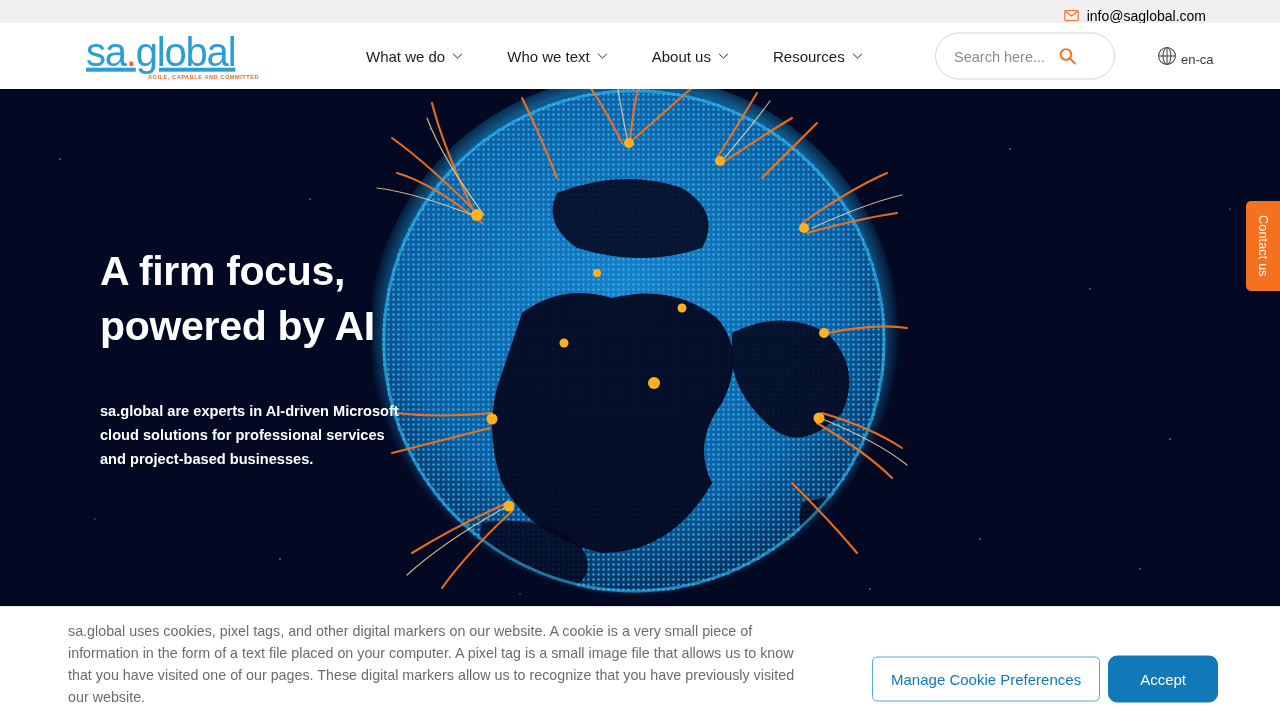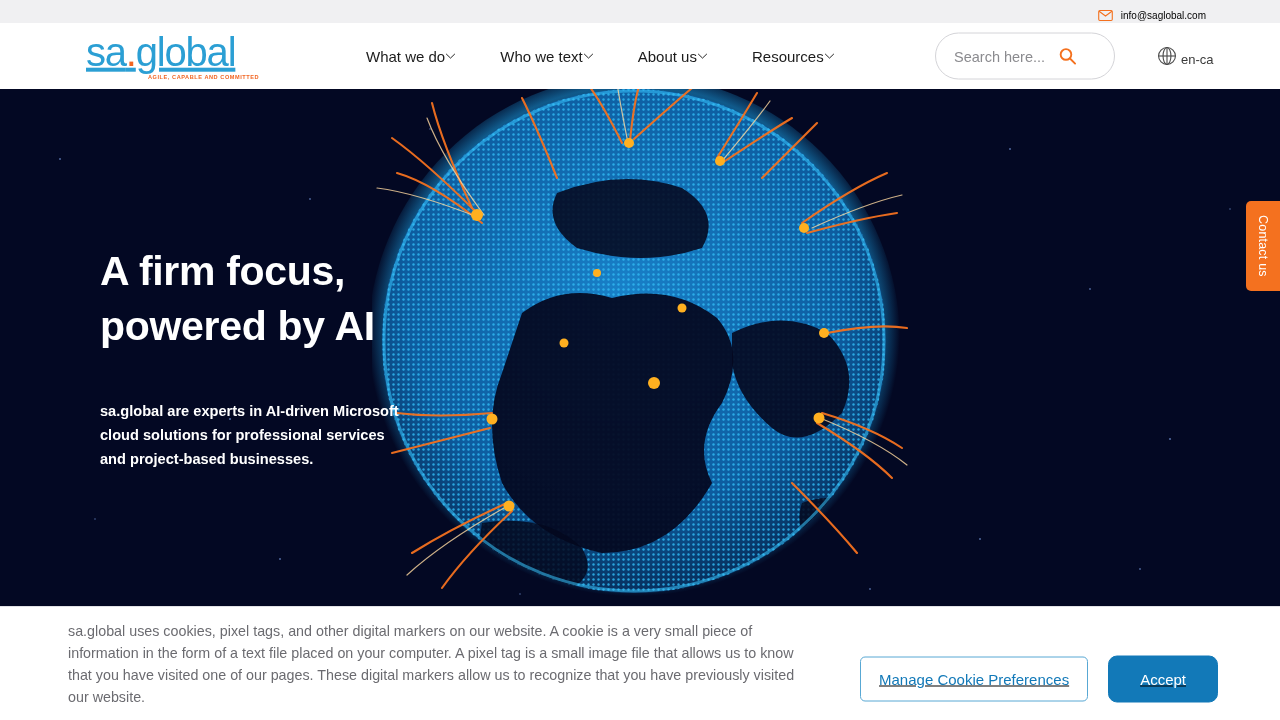--- a/index.html
+++ b/index.html
@@ -15,21 +15,21 @@
   
   .topbar {
     position: absolute; top: 0; left: 0;
     width: 1280px; height: 23px;
     background: #f0f0f2;
     display: flex; align-items: center; justify-content: flex-end;
   }
   .topbar-mail {
     display: flex; align-items: center; gap: 8px;
     margin-right: 74px;
-    font-size: 10px; color: #3a3a3a; margin-top: 8px;
+    font-size: 14px; color: #3a3a3a; margin-top: 8px;
   }
   .mail-ico { width: 15px; height: 11px; display: block; }
 
   
   .header {
     position: absolute; top: 23px; left: 0;
     width: 1280px; height: 66px;
     background: #ffffff;
     display: flex; align-items: center;
   }
@@ -46,21 +46,21 @@
   .logo-tag {
     font-size: 5.6px; letter-spacing: 0.55px; color: #f26522;
     margin-top: 3px; margin-left: 62px; font-weight: 700;
   }
 
   .nav {
     position: absolute; left: 366px; top: 50%; transform: translateY(-50%);
     display: flex; align-items: center; gap: 44px;
   }
   .nav-item {
-    display: flex; align-items: center; 
+    display: flex; align-items: center; gap: 7px;
     font-size: 15px; color: #1c1c1c; cursor: pointer; white-space: nowrap;
   }
   .chev { width: 11px; height: 7px; display: block; flex: none; }
 
   .search-box {
     position: absolute; left: 935px; top: 50%; transform: translateY(-50%);
     width: 180px; height: 47px;
     border: 1px solid #d4d4d8; border-radius: 24px;
     background: #fff;
     display: flex; align-items: center;
@@ -123,21 +123,21 @@
     border-top: 1px solid #e2e2e6;
     display: flex; align-items: center;
   }
   .cookie-text {
     position: absolute; left: 68px; top: 14px;
     width: 730px;
     font-size: 14.3px; color: #6b6b70; line-height: 1.53;
   }
   .cookie-actions {
     position: absolute; right: 62px; top: 50%; transform: translateY(-50%);
-    display: flex; align-items: center; gap: 20px; text-decoration: underline;
+    display: flex; align-items: center; gap: 8px;
   }
   .btn {
     font-family: "Liberation Sans", sans-serif;
     font-size: 15px; cursor: pointer; white-space: nowrap;
   }
   .btn-outline {
     background: #ffffff; color: #1279b8;
     border: 1px solid #58a8d4; border-radius: 5px;
     padding: 13px 18px;
   }

